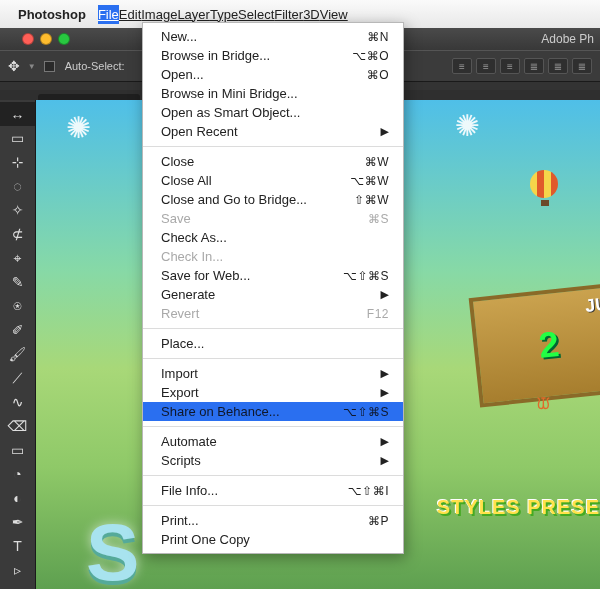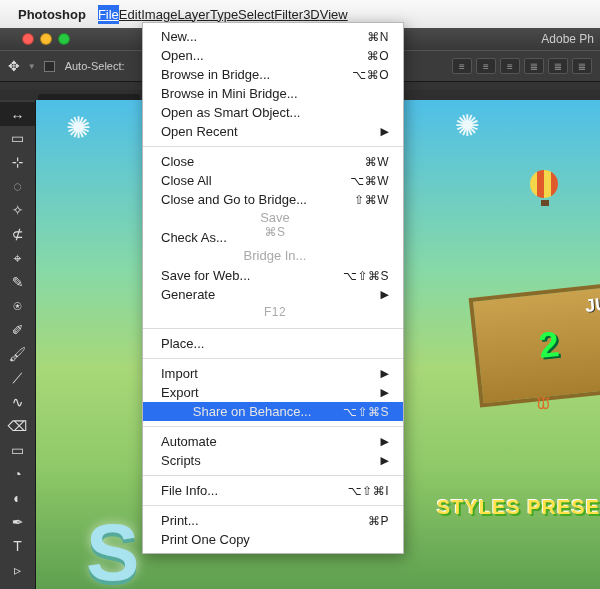--- a/index.html
+++ b/index.html
@@ -35,23 +35,23 @@
 .balloon { position: absolute; right: 40px; top: 70px; width: 30px; height: 38px; }
 .balloon .env { width: 28px; height: 28px; border-radius: 50%; background: repeating-linear-gradient(90deg,#f5d54a 0 7px,#e05a2b 7px 14px);}
 .balloon .bask { width: 8px; height: 6px; background: #6b4a2a; margin: 2px auto 0; }
 .butterfly { position: absolute; right: 50px; top: 295px; color: #e06a2a; font-size: 16px; }
 .sign { position: absolute; right: -24px; top: 190px; width: 150px; height: 110px; background: linear-gradient(#caa24e,#a77e2e); border: 4px solid #8a6a28; transform: rotate(-6deg); display: flex; align-items: center; justify-content: center; color: #2f4; font-weight: 900; font-size: 36px; text-shadow: 2px 2px 0 #063; }
 .sign .ju { color: #fff; font-size: 18px; position: absolute; top: 6px; right: 8px; text-shadow: 1px 1px 0 #333; }
 .promo { position: absolute; right: 0; bottom: 70px; color: #ffe24a; font-weight: 900; font-size: 20px; letter-spacing: 1px; text-shadow: 2px 2px 0 #4a2, -1px -1px 0 #fff; }
 .bigtxt { position: absolute; left: 50px; bottom: -10px; color: #a8e3ef; font-weight: 900; font-size: 80px; text-shadow: 0 4px 0 #5a9, 0 0 12px rgba(255,255,255,.6); }
 
 .menu { position: absolute; left: 142px; top: 22px; width: 262px; background: #fff; border: 1px solid #b8b8b8; box-shadow: 2px 4px 14px rgba(0,0,0,.35); font-size: 13px; color: #222; padding: 4px 0; }
-.menu .mi { display: flex; align-items: center; padding: 1px 14px 1px 18px; height: 19px; cursor: default; }
-.menu .mi.disabled { color: #a9a9a9; flex-direction: column; }
-.menu .mi.hl { background: #2a6ff0; color: #e5e5e5; text-align: center; }
+.menu .mi { display: flex; align-items: center; padding: 1px 14px 1px 18px; height: 19px; cursor: default; gap: 44px; }
+.menu .mi.disabled { color: #a9a9a9; }
+.menu .mi.hl { background: #2a6ff0; color: #0f172a; }
 .menu .mi .lbl { flex: 1; white-space: nowrap; }
 .menu .mi .sc { font-size: 12px; letter-spacing: .5px; }
 .menu .mi .sub { font-size: 11px; }
 .menu .sep { height: 1px; background: #dcdcdc; margin: 5px 0; }
 </style>
 </head>
 <body>
 
 <div class="mac-menubar">
   <span class="apple"></span>
@@ -128,26 +128,26 @@
     <div class="bigtxt">S</div>
   </div>
 </div>
 
 <div class="menu" id="file-menu">
     <div class="mi">
       <span class="lbl">New...</span>
       <span class="sc">⌘N</span>
     </div>
     <div class="mi">
+      <span class="lbl">Browse in Bridge...</span>
+      <span class="sc">⌥⌘O</span>
+    </div>
+    <div class="mi">
       <span class="lbl">Open...</span>
       <span class="sc">⌘O</span>
-    </div>
-    <div class="mi">
-      <span class="lbl">Browse in Bridge...</span>
-      <span class="sc">⌥⌘O</span>
     </div>
     <div class="mi">
       <span class="lbl">Browse in Mini Bridge...</span>
     </div>
     <div class="mi">
       <span class="lbl">Open as Smart Object...</span>
     </div>
     <div class="mi">
       <span class="lbl">Open Recent</span>
       <span class="sub">▶</span>
@@ -166,31 +166,32 @@
       <span class="sc">⇧⌘W</span>
     </div>
     <div class="mi disabled">
       <span class="lbl">Save</span>
       <span class="sc">⌘S</span>
     </div>
     <div class="mi">
       <span class="lbl">Check As...</span>
     </div>
     <div class="mi disabled">
-      <span class="lbl">Bridge In...</span>
+      <span class="lbl">Check In...</span>
     </div>
     <div class="mi">
       <span class="lbl">Save for Web...</span>
       <span class="sc">⌥⇧⌘S</span>
     </div>
     <div class="mi">
       <span class="lbl">Generate</span>
       <span class="sub">▶</span>
     </div>
     <div class="mi disabled">
+      <span class="lbl">Revert</span>
       <span class="sc">F12</span>
     </div>
     <div class="sep"></div>
     <div class="mi">
       <span class="lbl">Place...</span>
     </div>
     <div class="sep"></div>
     <div class="mi">
       <span class="lbl">Import</span>
       <span class="sub">▶</span>

